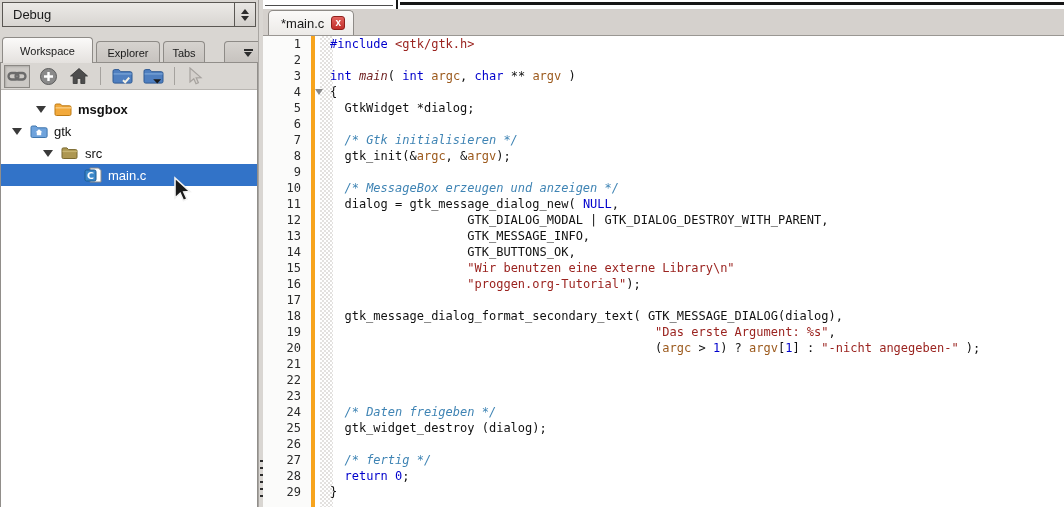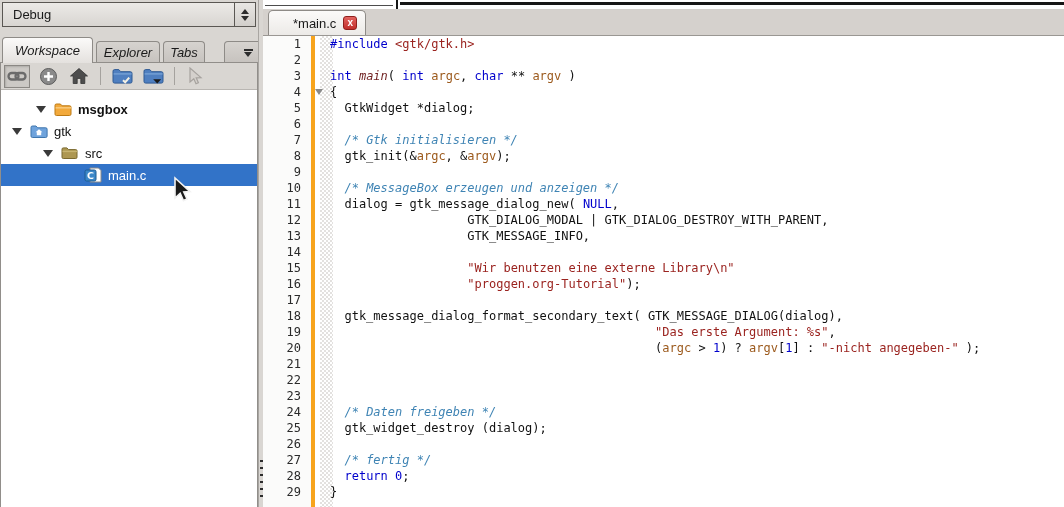--- a/index.html
+++ b/index.html
@@ -12,21 +12,21 @@
            background:linear-gradient(#eceae7,#d8d5d1); display:flex; align-items:center; }
   .combo-label { flex:1; padding-left:10px; font-size:13px; color:#1a1a1a; }
   .combo-stepper { width:21px; height:100%; border-left:1px solid #5a5753; display:flex; flex-direction:column;
                    align-items:center; justify-content:center; gap:2px; background:linear-gradient(#e8e6e3,#d2cfcb); }
   .arrow-up { width:0; height:0; border-left:4px solid transparent; border-right:4px solid transparent; border-bottom:5px solid #2c2c2c; }
   .arrow-dn { width:0; height:0; border-left:4px solid transparent; border-right:4px solid transparent; border-top:5px solid #2c2c2c; }
 
   .tabs-row { position:absolute; left:0; top:36px; width:258px; height:27px; }
   .ptab { position:absolute; bottom:0; height:22px; background:linear-gradient(#d6d3cf,#c6c2be);
           border:1px solid #8e8b87; border-bottom:none; border-radius:4px 4px 0 0;
-          font-size:13px; color:#1a1a1a; display:flex; align-items:center; justify-content:center; overflow:hidden; white-space:nowrap;font-style:italic; }
+          font-size:11px; color:#1a1a1a; display:flex; align-items:center; justify-content:center; overflow:hidden; white-space:nowrap; }
   .ptab.active { height:26px; background:linear-gradient(#fbfaf9,#e4e1de); z-index:2; }
   .tab-overflow { position:absolute; right:4px; bottom:6px; width:12px; text-align:center; }
   .tab-overflow .bar { width:9px; height:2px; background:#2c2c2c; margin:0 auto 1px auto; }
   .tab-overflow .tri { width:0; height:0; margin:0 auto; border-left:4.5px solid transparent; border-right:4.5px solid transparent; border-top:5px solid #2c2c2c; }
 
   .panel-body { position:absolute; left:0; top:62px; width:258px; height:445px; border:1px solid #918e8a; background:#fff; }
   .toolbar { position:relative; height:27px; background:#d9d6d2; border-bottom:1px solid #b9b6b2; display:flex; align-items:center; padding-left:3px; }
   .tbtn { width:26px; height:23px; display:flex; align-items:center; justify-content:center; border:1px solid transparent; margin-right:5px; }
   .tbtn.pressed { border:1px solid #8b8884; background:#ccc9c5; box-shadow:inset 1px 1px 2px rgba(0,0,0,.15); }
   .tsep { width:1px; height:18px; background:#a5a29e; margin:0 8px 0 3px; }
@@ -46,21 +46,21 @@
                background:repeating-linear-gradient(#2c2c2c 0 2px, transparent 2px 7px); }
 
   
   .editor { position:absolute; left:263px; top:0; width:801px; height:507px; background:#fff; }
   .top-strip { position:relative; height:9px; background:#fff; }
   .top-strip .lineA { position:absolute; top:2px; left:137px; right:0; height:3px; background:#161616; }
   .top-strip .lineB { position:absolute; top:5px; left:2px; width:128px; height:1px; background:#4d4d4d; }
   .top-strip .tick  { position:absolute; top:0; left:133px; width:2px; height:9px; background:#161616; }
 
   .etabstrip { position:relative; height:27px; background:#d5d1cd; border-bottom:1px solid #9a9793; }
-  .etab { position:absolute; left:5px; bottom:0; height:25px; padding:0 8px 0 24px; background:linear-gradient(#fbfaf9,#eceae7);
+  .etab { position:absolute; left:5px; bottom:0; height:25px; padding:0 8px 0 12px; background:linear-gradient(#fbfaf9,#eceae7);
           border:1px solid #8e8b87; border-bottom:none; border-radius:5px 5px 0 0;
           display:flex; align-items:center; gap:7px; font-size:13px; color:#1a1a1a; z-index:2; }
   .etab-close { width:14px; height:14px; border-radius:3px; background:linear-gradient(#e2635f,#c22f2b); border:1px solid #8f1f1c;
                 color:#fff; font-size:10px; line-height:12px; text-align:center; font-weight:bold; }
 
   .code-area { position:relative; height:471px; background:#fff; font-family:"DejaVu Sans Mono", monospace;
                font-size:12px; line-height:16px; overflow:hidden; }
   .col { position:absolute; top:0; bottom:0; }
   .col-gutter { left:0; width:48px; background:#fbfbfa; }
   .col-chbar  { left:48px; width:4px; background:#f7a41d; }
@@ -309,20 +309,21 @@
             <pre class="code"><span class="d">                   GTK_DIALOG_MODAL | GTK_DIALOG_DESTROY_WITH_PARENT,</span></pre>
           </div>
           <div class="cl">
             <span class="ln">13</span>
             <span class="fcell"></span>
             <pre class="code"><span class="d">                   GTK_MESSAGE_INFO,</span></pre>
           </div>
           <div class="cl">
             <span class="ln">14</span>
             <span class="fcell"></span>
+            <pre class="code"><span class="d">                   GTK_BUTTONS_OK,</span></pre>
           </div>
           <div class="cl">
             <span class="ln">15</span>
             <span class="fcell"></span>
             <pre class="code"><span class="d">                   </span><span class="s">"Wir benutzen eine externe Library\n"</span></pre>
           </div>
           <div class="cl">
             <span class="ln">16</span>
             <span class="fcell"></span>
             <pre class="code"><span class="d">                   </span><span class="s">"proggen.org-Tutorial"</span><span class="d">);</span></pre>

